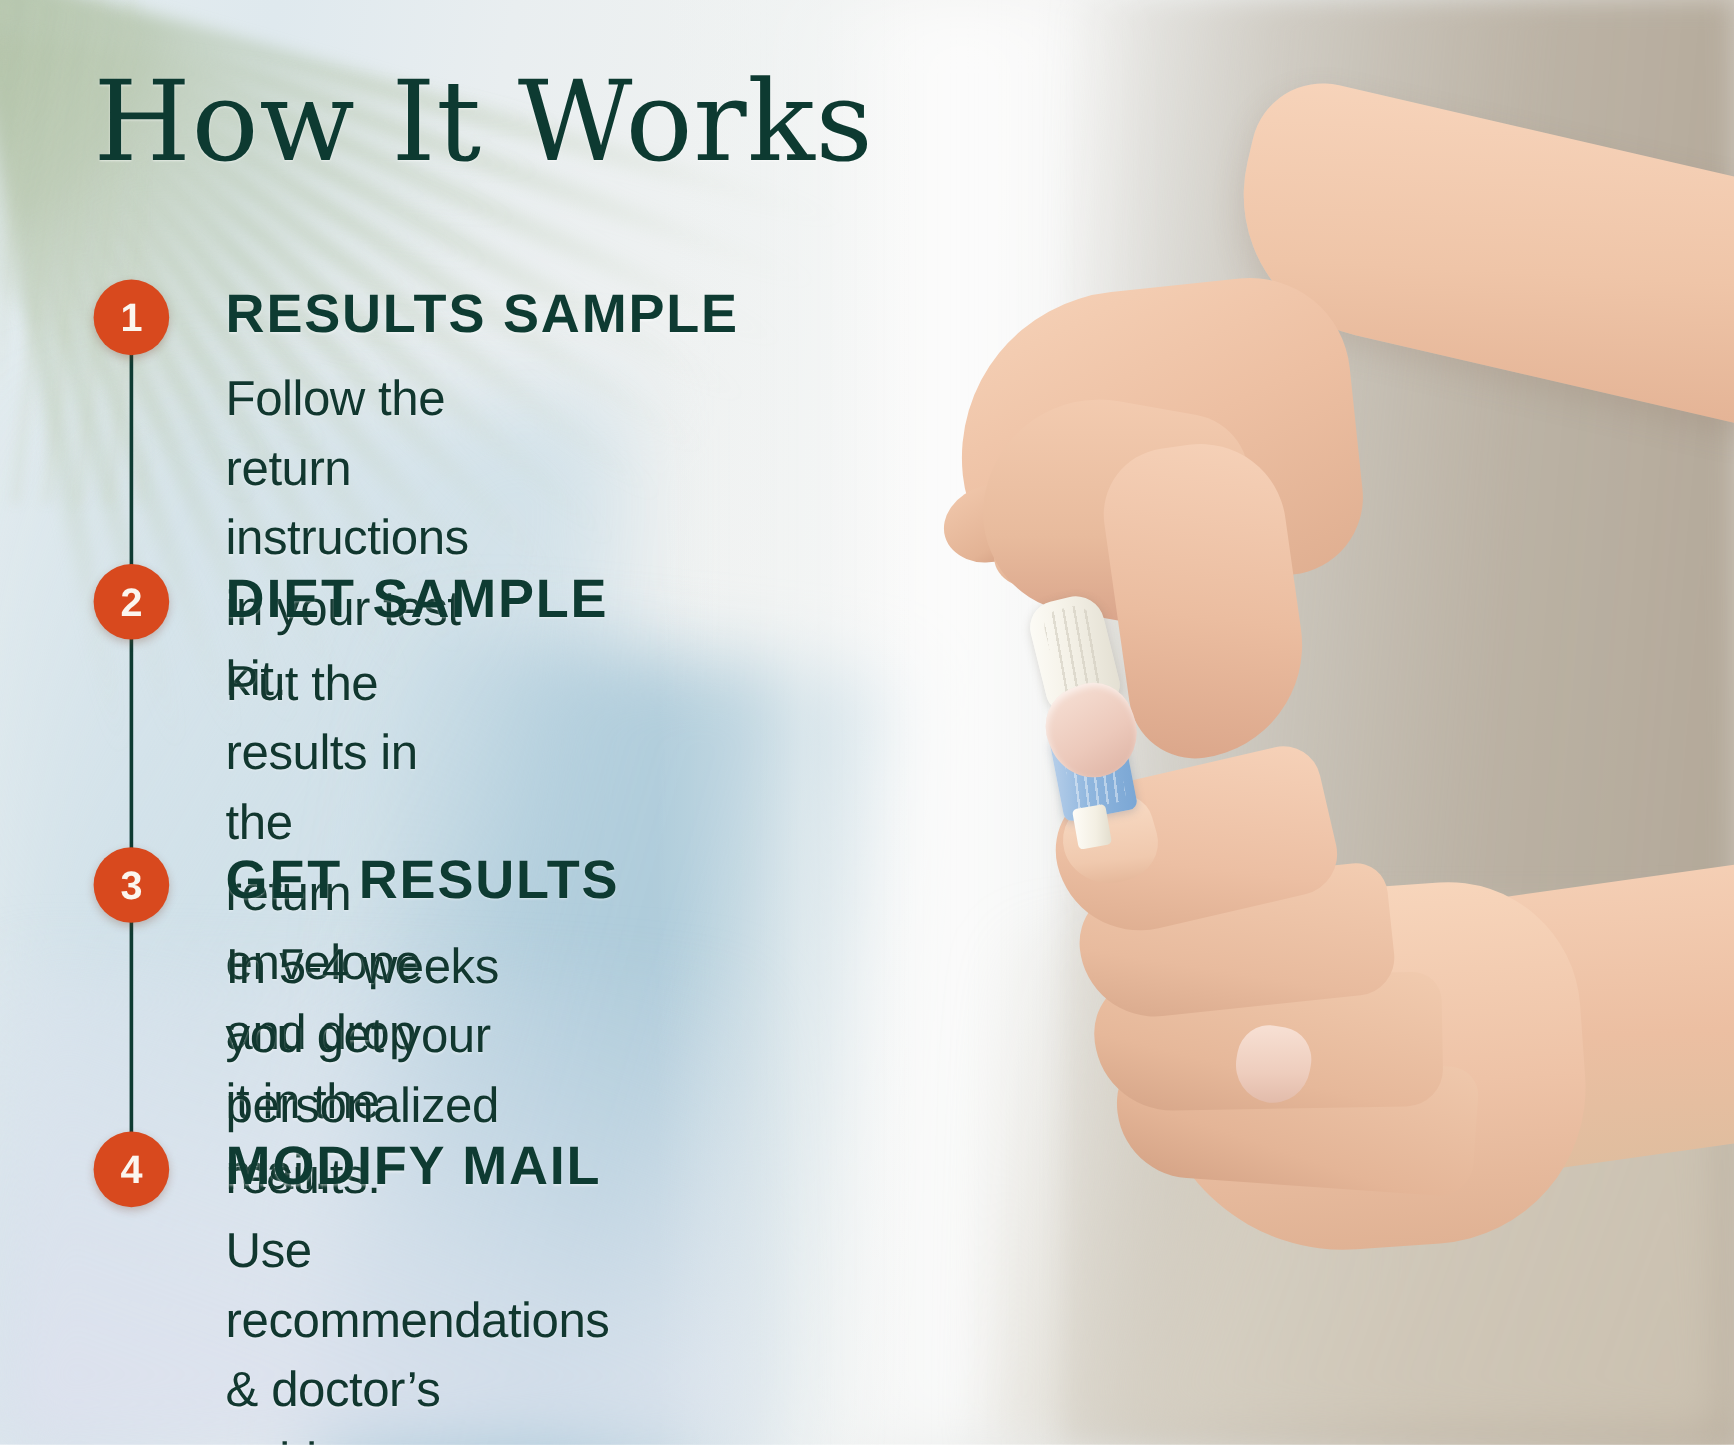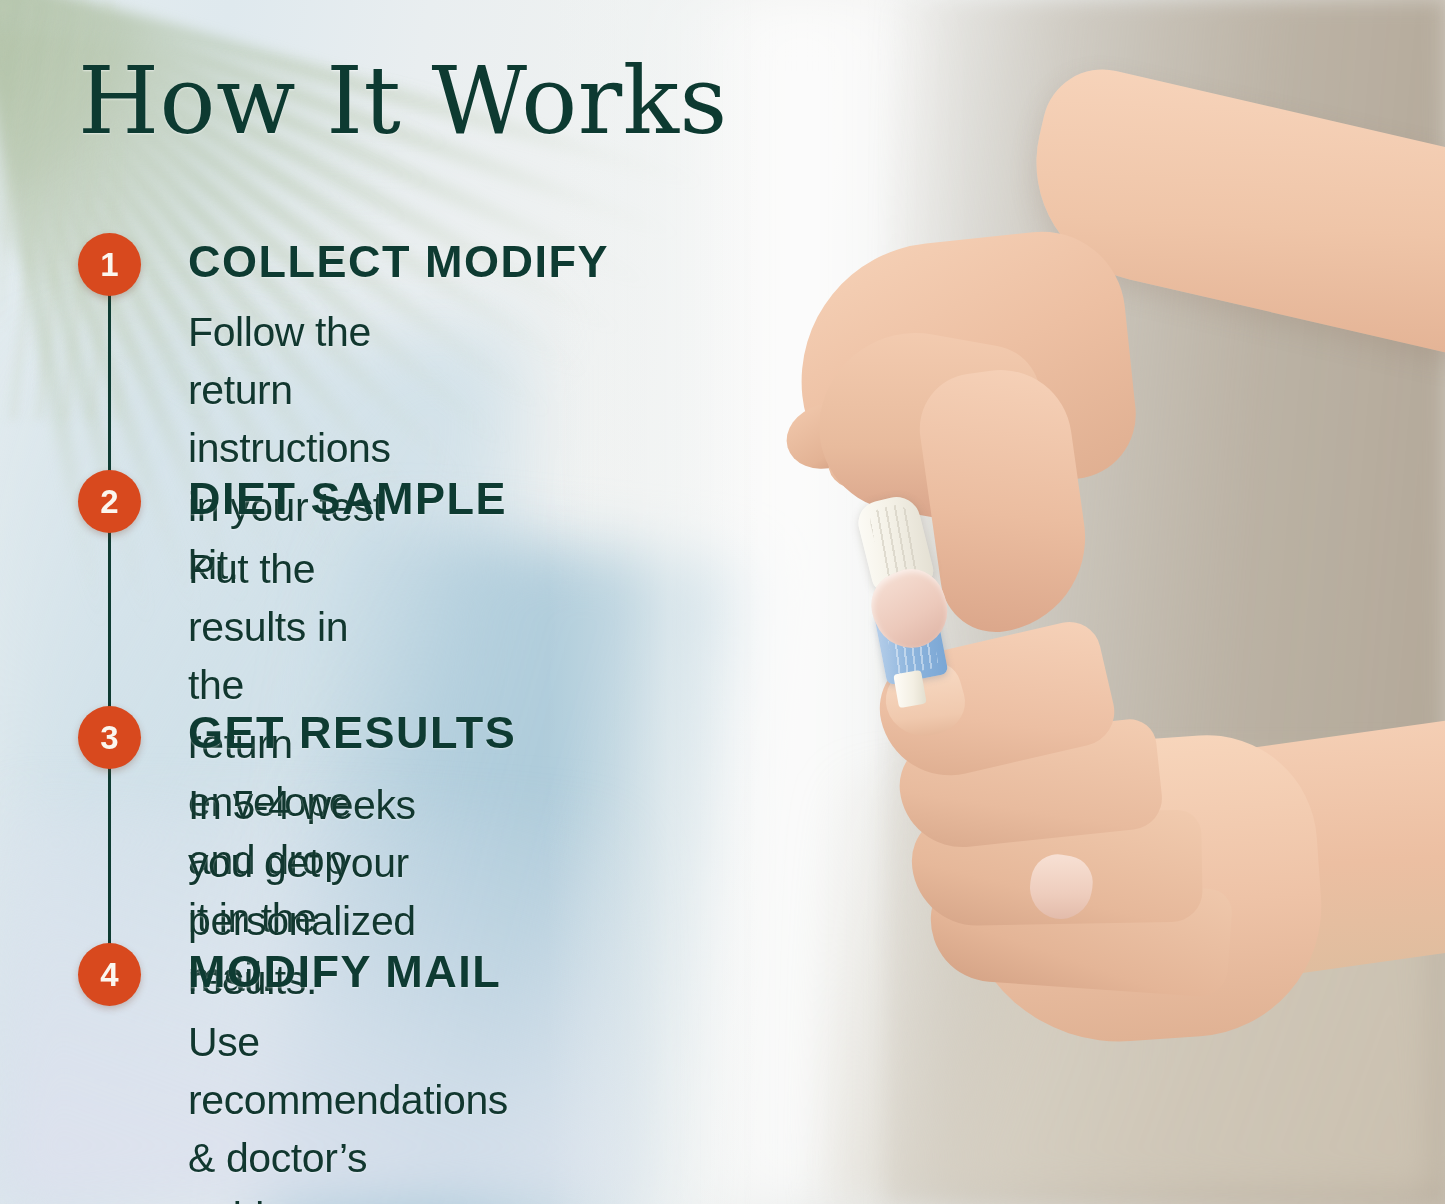--- a/index.html
+++ b/index.html
@@ -479,21 +479,21 @@
   <div class="content">
 
     <div class="title">How It Works</div>
 
     <div class="steps">
 
       <div class="timeline"></div>
 
       <div class="step s1">
         <div class="badge">1</div>
-        <div class="step-head">COLLECT MODIFY</div>
+        <div class="step-head">RESULTS SAMPLE</div>
         <div class="step-body">Follow the return instructions in your test kit.</div>
       </div>
 
       <div class="step s2">
         <div class="badge">2</div>
         <div class="step-head">DIET SAMPLE</div>
         <div class="step-body">Put the results in the return envelope and drop it in the mail.</div>
       </div>
 
       <div class="step s3">

